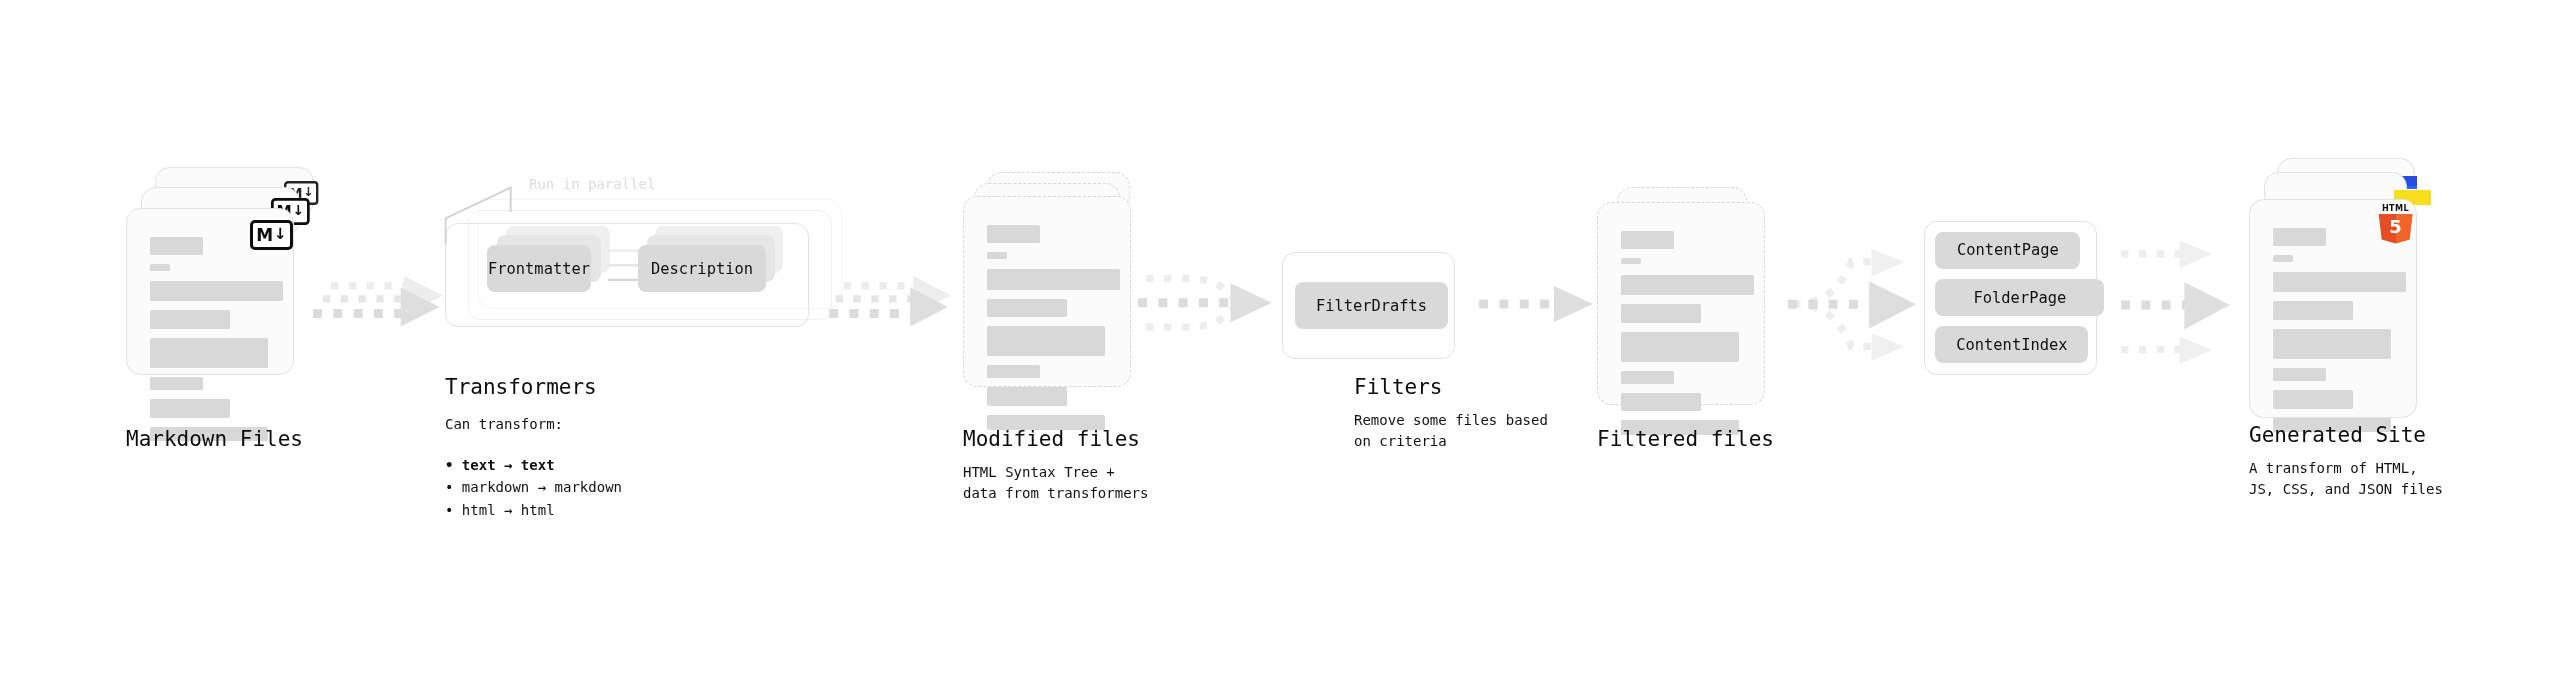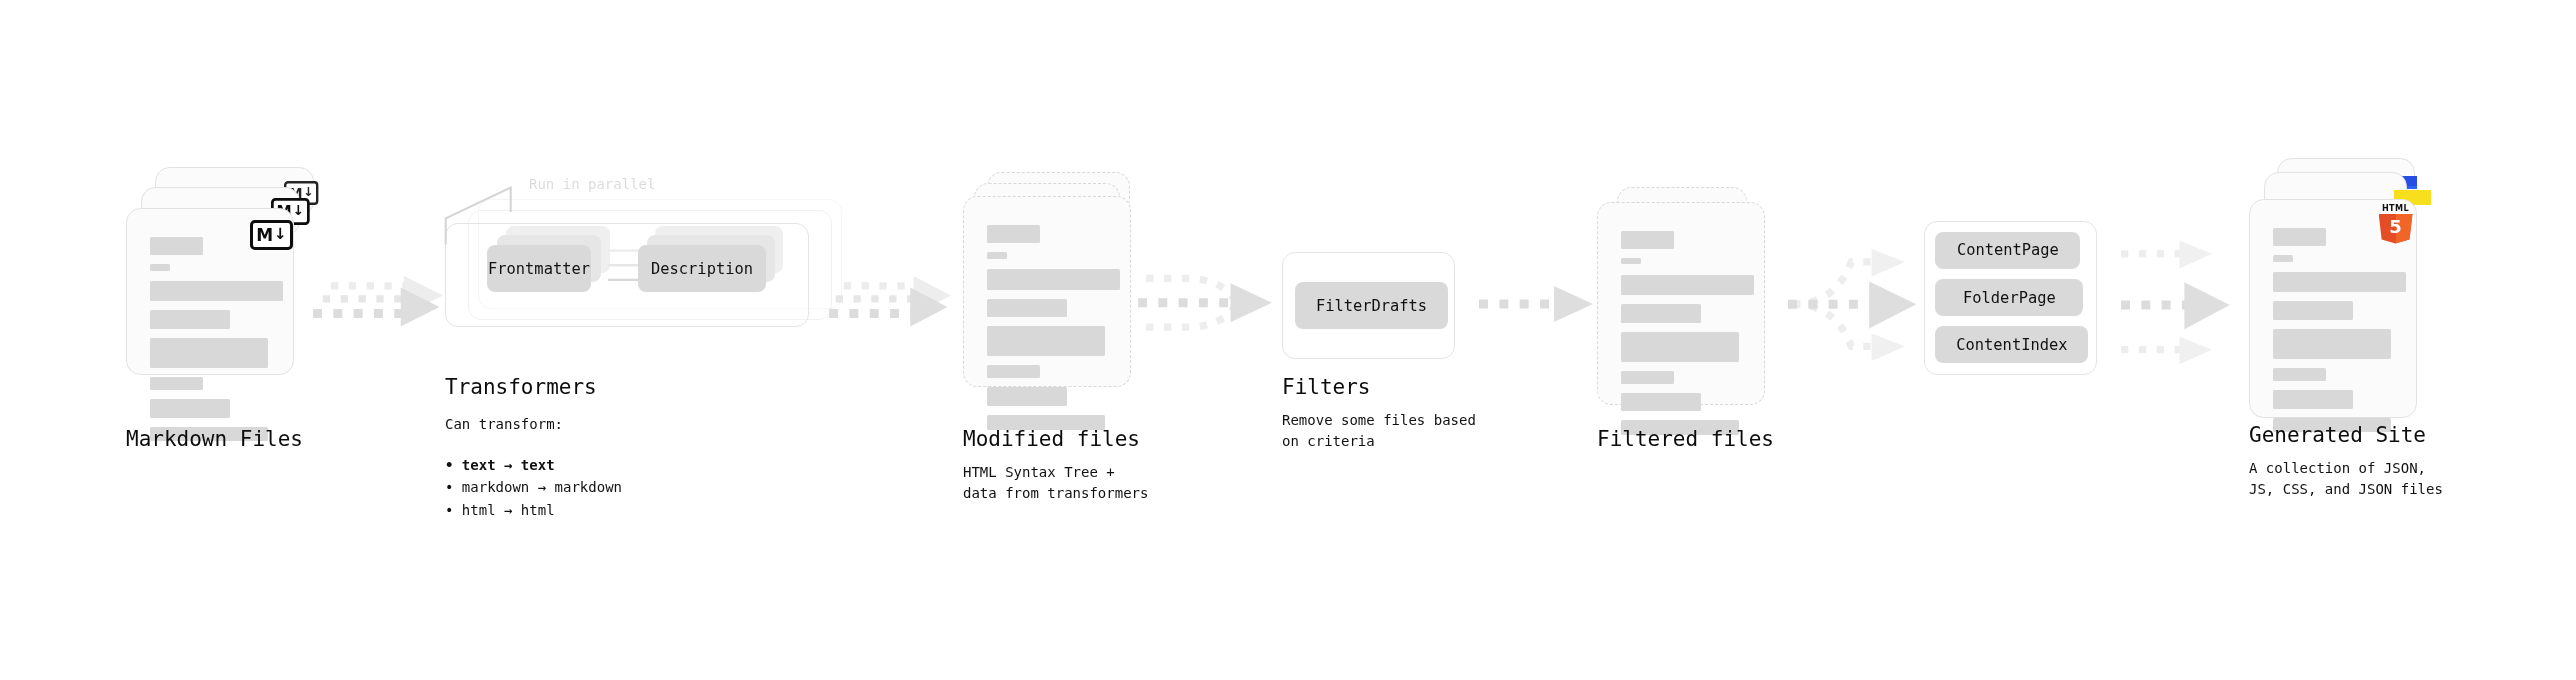--- a/index.html
+++ b/index.html
@@ -239,21 +239,21 @@
     <polygon points="114,14 165,38 114,62" fill="#dedede"></polygon>
   </svg>
 
   <div class="stackwrap" style="left:1282px;top:252px;">
     <div class="groupbox" style="left:0px;top:0px;width:173px;height:107px;"></div>
     <div class="chip" style="left:13px;top:30px;width:153px;height:47px;">
       <span>FilterDrafts</span>
     </div>
   </div>
 
-  <div class="caption" style="left:1282px;top:375px;">
+  <div class="caption" style="left:1354px;top:375px;">
     <div class="cap-title">Filters</div>
     <div class="cap-sub">Remove some files based
 on criteria</div>
   </div>
 
   <svg style="left:1479px;top:286px;" width="114" height="49" viewBox="0 0 140 60">
     <g stroke="#dcdcdc" stroke-width="11" stroke-dasharray="11 14" fill="none">
       <path d="M0 22 H100"></path>
     </g>
     <polygon points="92,0 140,22 92,44" fill="#dedede"></polygon>
@@ -292,21 +292,21 @@
     <polygon points="103,6 144,22 103,40" fill="#f0f0f0"></polygon>
     <polygon points="100,46 158,74 100,104" fill="#dedede"></polygon>
     <polygon points="103,110 144,126 103,144" fill="#f0f0f0"></polygon>
   </svg>
 
   <div class="stackwrap" style="left:1924px;top:221px;">
     <div class="groupbox" style="left:0px;top:0px;width:173px;height:154px;"></div>
     <div class="chip" style="left:11.4px;top:10.6px;width:145px;height:37px;">
       <span>ContentPage</span>
     </div>
-    <div class="chip" style="left:11.4px;top:58px;width:148px;height:37px;">
+    <div class="chip" style="left:11.4px;top:58px;width:169px;height:37px;">
       <span>FolderPage</span>
     </div>
     <div class="chip" style="left:11.4px;top:105px;width:153px;height:37px;">
       <span>ContentIndex</span>
     </div>
   </div>
 
 
   <svg style="left:2121px;top:236px;" width="130" height="138" viewBox="0 0 160 170">
     <g fill="none" stroke="#ededed" stroke-width="9" stroke-dasharray="9 13">
@@ -348,18 +348,18 @@
     </div>
     <div class="badge h5" style="left:120px;top:45px;margin-left:8px;">
       <div class="lbl">HTML</div>
       <div class="shield"></div>
       <div class="five">5</div>
     </div>
   </div>
 
   <div class="caption" style="left:2249px;top:423px;">
     <div class="cap-title">Generated Site</div>
-    <div class="cap-sub">A collection of JSON,
+    <div class="cap-sub">A transform of HTML,
 JS, CSS, and JSON files</div>
   </div>
 
 </div>
 
 
 </body></html>

